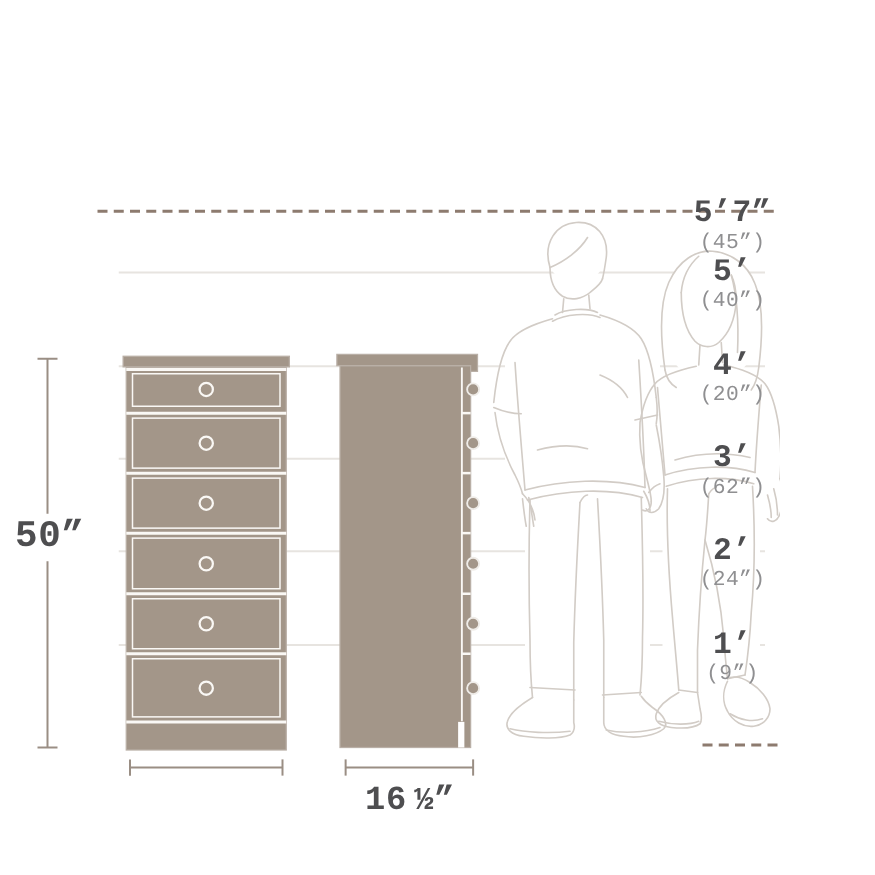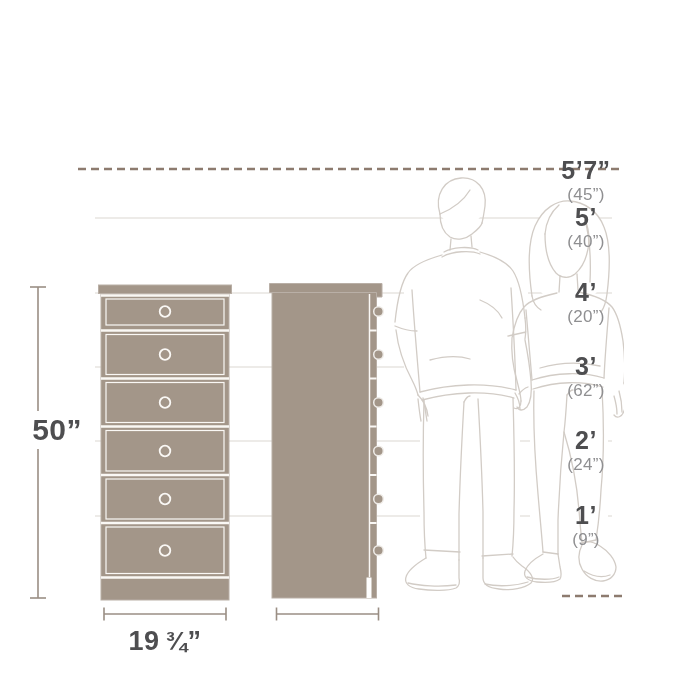--- a/index.html
+++ b/index.html
@@ -1,25 +1,25 @@
 <!DOCTYPE html>
 <html><head>
 <meta charset="utf-8">
 <style>
   html,body{margin:0;padding:0;background:#ffffff;}
   .canvas{
     position:relative;width:624px;height:700px;background:#ffffff;overflow:hidden;
-    font-family:Liberation Sans, sans-serif;
+    font-family:Liberation Mono, monospace;
   }
   .canvas svg{position:absolute;left:0;top:0;}
   .lbl{position:absolute;color:#4e4e50;font-weight:700;}
   .marker-row{position:absolute;right:0;width:76px;text-align:center;line-height:1;}
   .marker-feet{font-size:25px;font-weight:700;color:#4e4e50;letter-spacing:.5px;}
   .marker-inches{font-size:17px;font-weight:400;color:#8f8f91;margin-top:3px;letter-spacing:.3px;}
-  .height-label{left:12px;top:411px;width:70px;text-align:right;font-size:30px;
+  .height-label{left:12px;top:411px;width:70px;text-align:left;font-size:30px;
     background:#ffffff;padding:2px 0;letter-spacing:.5px;}
   .width-label{top:626px;width:124px;text-align:center;font-size:27px;letter-spacing:.5px;}
   .width-label .frac{font-size:.95em;}
   .front-width{left:103px;}
   .side-width{left:266px;}
 </style>
 </head>
 <body>
 
 <div class="canvas">
@@ -192,16 +192,16 @@
     <div class="marker-feet">2’</div>
     <div class="marker-inches">(24”)</div>
   </div>
   <div class="marker-row" style="top:503px;">
     <div class="marker-feet">1’</div>
     <div class="marker-inches">(9”)</div>
   </div>
 
   <div class="lbl height-label">50”</div>
 
-  <div class="lbl width-label front-width"><span>19</span> <span class="frac">¾</span><span>”</span></div>
-
+
+  <div class="lbl width-label side-width"><span>16</span> <span class="frac">½</span><span>”</span></div>
 
 </div>
 
 </body></html>

